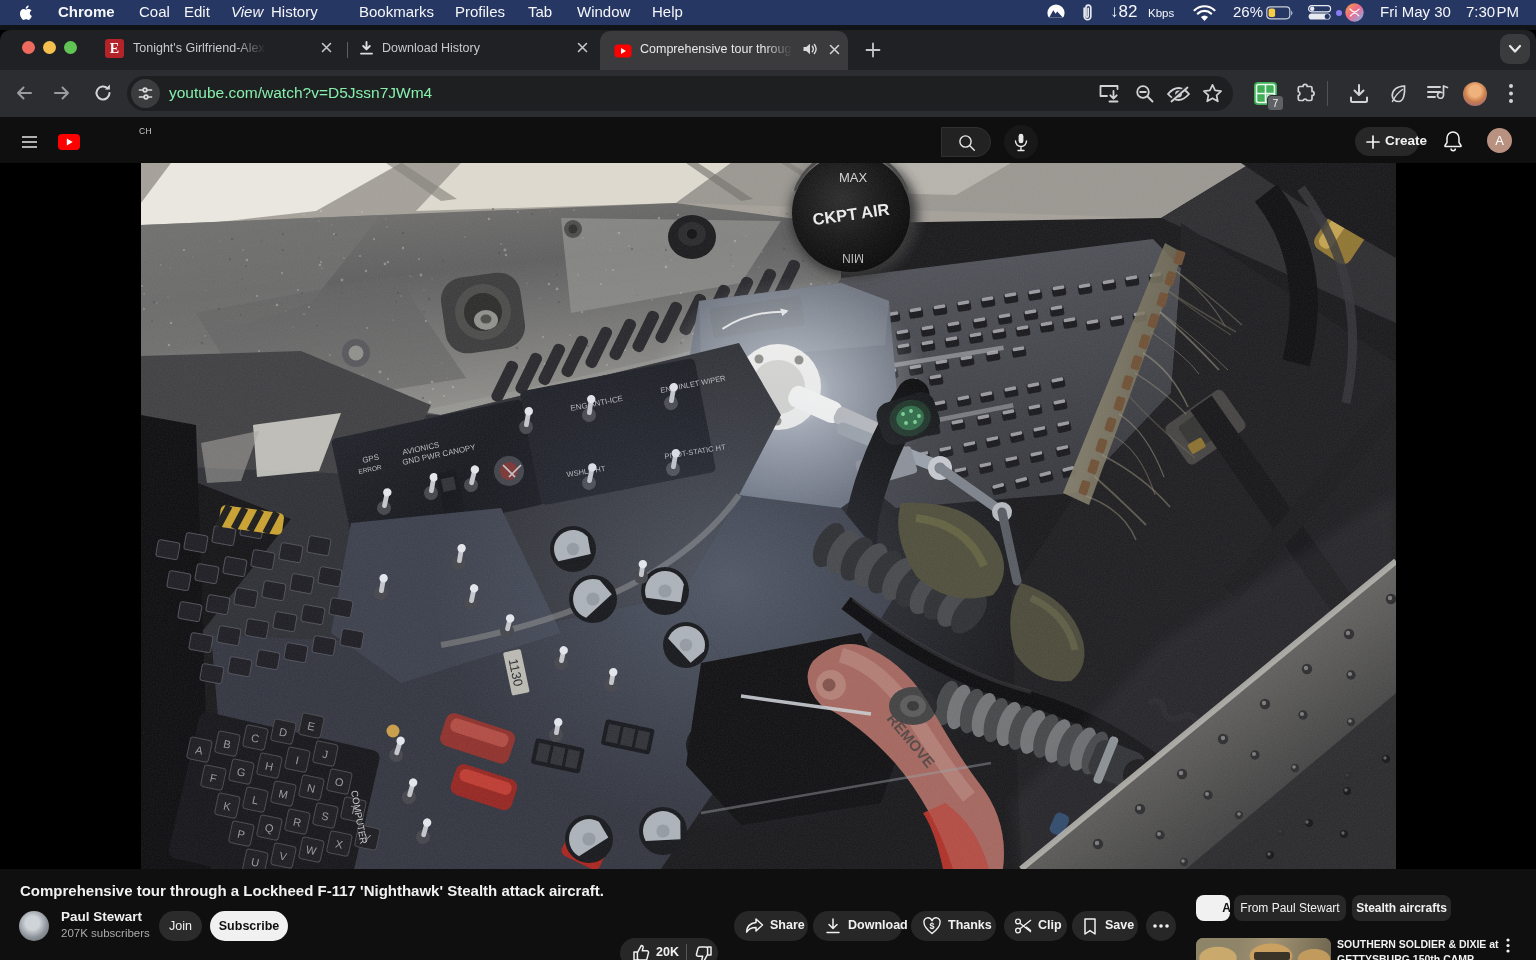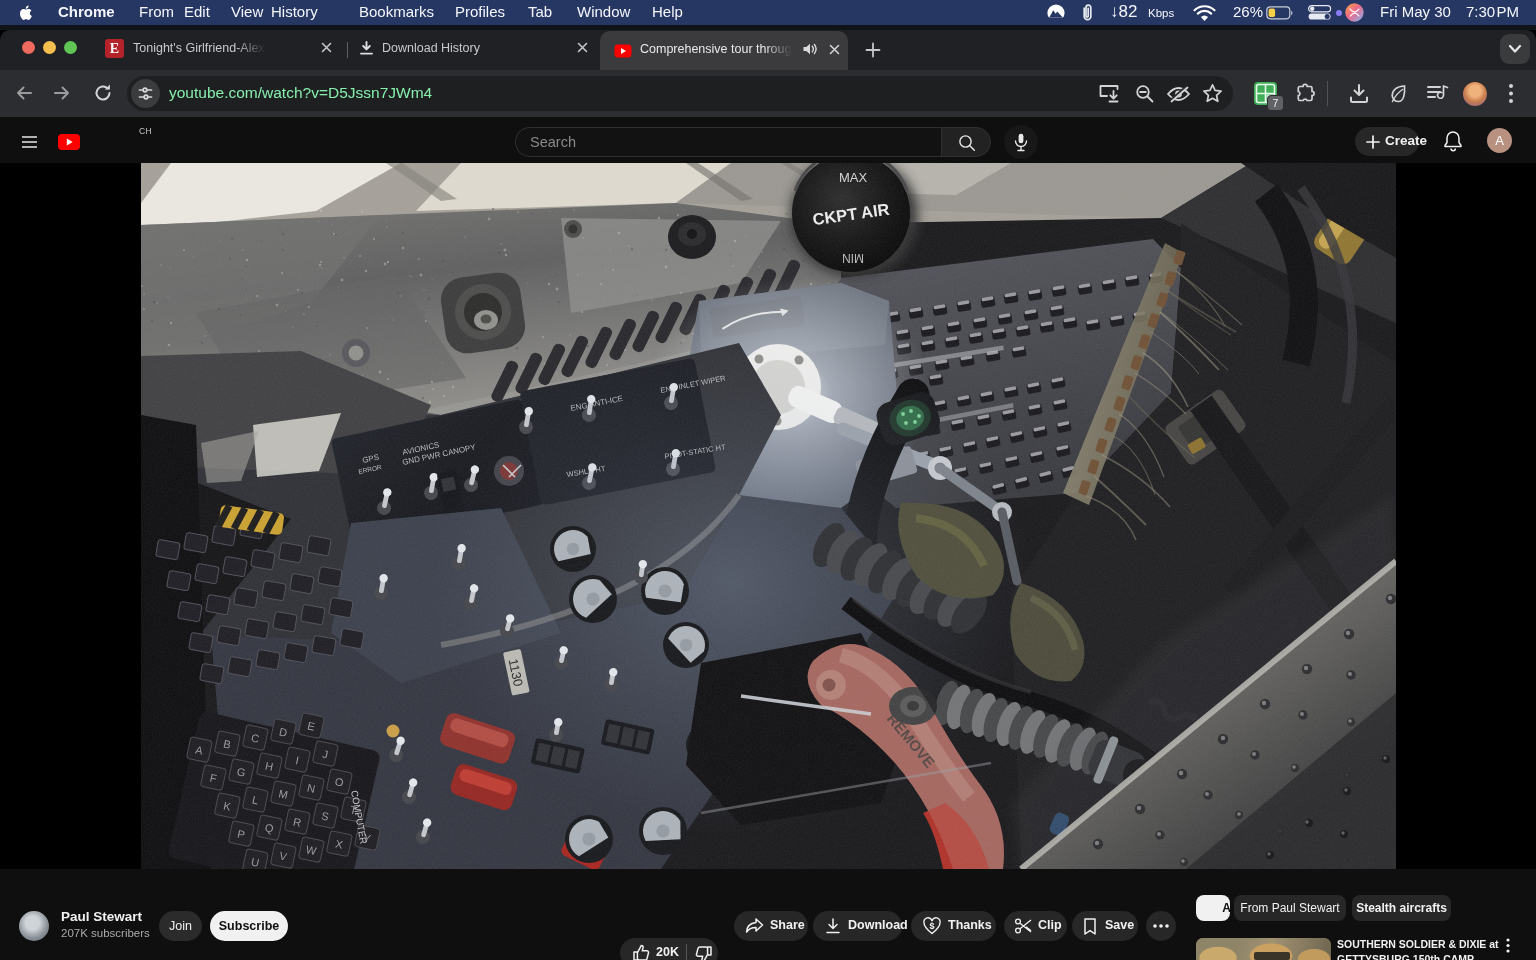--- a/index.html
+++ b/index.html
@@ -50,23 +50,23 @@
     color:#f1f1f1; font-size:12px; font-weight:bold; display:flex; align-items:center; justify-content:center; }
 </style>
 </head>
 <body>
 <div id="stage">
   <div class="abs" id="menubar">
     <svg class="abs" style="left:19px;top:4px" width="15" height="18" viewBox="0 0 15 18">
       <path fill="#fff" d="M10.8 9.6c0-1.9 1.6-2.9 1.7-3-0.9-1.3-2.3-1.5-2.8-1.5-1.2-.1-2.3.7-2.9.7-.6 0-1.5-.7-2.5-.7C2.9 5.2 1 6.6 1 9.3c0 1.6.3 3.2 1.4 4.7.6.9 1.3 1.9 2.3 1.9.9 0 1.3-.6 2.4-.6 1.1 0 1.4.6 2.4.6 1 0 1.7-.9 2.3-1.8.7-1 1-2 1-2.1-.1 0-2-.8-2-2.4zM8.9 3.8c.5-.6.8-1.5.7-2.3-.7 0-1.6.5-2.1 1.1-.5.5-.9 1.4-.8 2.2.8.1 1.7-.4 2.2-1z"></path>
     </svg>
     <span class="mb-item" style="left:58px;font-weight:bold;">Chrome</span>
-    <span class="mb-item" style="left:139px;">From</span>
+    <span class="mb-item" style="left:139px;">Coal</span>
     <span class="mb-item" style="left:184px;">Edit</span>
-    <span class="mb-item" style="left:231px;">View</span>
+    <span class="mb-item" style="left:231px;font-style:italic;">View</span>
     <span class="mb-item" style="left:271px;">History</span>
     <span class="mb-item" style="left:359px;">Bookmarks</span>
     <span class="mb-item" style="left:455px;">Profiles</span>
     <span class="mb-item" style="left:528px;">Tab</span>
     <span class="mb-item" style="left:577px;">Window</span>
     <span class="mb-item" style="left:652px;">Help</span>
     <svg class="abs" style="left:1046px;top:4px" width="20" height="18" viewBox="0 0 20 18">
       <circle cx="10" cy="9" r="8.6" fill="#fff"></circle>
       <path d="M3.2 13.5 L7.3 6.2 L9.6 9.8 L11.2 7.4 L16.8 13.5 Z" fill="#273763"></path>
       <rect x="0" y="13.5" width="20" height="5" fill="#273763"></rect>
@@ -226,23 +226,20 @@
     <div class="abs" style="left:0;top:117px;width:1536px;height:46px;background:#0f0f0f;"></div>
     <svg class="abs" style="left:21px;top:135px" width="17" height="14" viewBox="0 0 17 14">
       <path d="M1 2 h15 M1 7 h15 M1 12 h15" stroke="#e8e8e8" stroke-width="1.5"></path>
     </svg>
     <svg class="abs" style="left:58px;top:134px" width="22" height="16" viewBox="0 0 22 16">
       <rect width="22" height="16" rx="4" fill="#f00"></rect>
       <path d="M8.8 4.5 L14.7 8 L8.8 11.5 Z" fill="#fff"></path>
     </svg>
     <div class="abs" style="left:83px;top:134px;color:#fff;font-size:15px;font-weight:bold;letter-spacing:-0.6px;margin-top:28px;">YouTube</div>
     <div class="abs" style="left:139px;top:126px;color:#c8c8c8;font-size:8.5px;letter-spacing:0.4px;">CH</div>
-    <div id="searchbox">
-        <span style="position:absolute;left:14px;top:6px;color:#8a8a8a;font-size:14.5px;">Search</span>
-      </div>
     <div id="searchbtn">
       <svg style="position:absolute;left:16px;top:6px" width="18" height="18" viewBox="0 0 18 18">
         <circle cx="7.5" cy="7.5" r="5.6" fill="none" stroke="#e8e8e8" stroke-width="1.4"></circle>
         <path d="M11.8 11.8 L16.3 16.3" stroke="#e8e8e8" stroke-width="1.4" stroke-linecap="round"></path>
       </svg>
     </div>
     <div id="micbtn">
       <svg style="position:absolute;left:10px;top:8px" width="14" height="19" viewBox="0 0 14 19">
         <rect x="4.6" y="0.8" width="4.8" height="9.5" rx="2.4" fill="#e8e8e8"></rect>
         <path d="M1.5 8 a5.5 5.5 0 0 0 11 0 M7 13.5 v3.5 M4 17.5 h6" stroke="#e8e8e8" stroke-width="1.4" fill="none" stroke-linecap="round"></path>
@@ -1480,20 +1477,21 @@
 <path d="M560,650 L850,600" stroke="#8e9096" stroke-width="2.5" opacity="0.5"></path>
 <ellipse cx="772" cy="543" rx="24" ry="19" fill="#232326"></ellipse>
         <ellipse cx="772" cy="543" rx="13" ry="11" fill="#414145"></ellipse>
         <ellipse cx="772" cy="543" rx="6" ry="5" fill="#151518"></ellipse>
 <path d="M672,498 q28,-26 58,-12 q38,18 62,62 q26,46 46,72 q30,38 24,86 l-50,0 q-20,-62 -58,-106 q-36,-40 -74,-58 q-22,-24 -8,-44z" fill="#cfc7bf" opacity="0.18"></path>
 <rect x="0" y="0" width="1255" height="706" filter="url(#noise)"></rect>
       </svg>
   </div>
   <div class="abs" id="below">
     <div class="abs" style="left:0;top:869px;width:1536px;height:91px;background:#0f0f0f;"></div>
+    <div id="vtitle">Comprehensive tour through a Lockheed F-117 'Nighthawk' Stealth attack aircraft.</div>
     <div class="abs" style="left:19px;top:911px;width:30px;height:30px;border-radius:50%;background:radial-gradient(circle at 45% 40%,#cfd4d8 0 28%,#8b9299 60%,#5a6168 100%);"></div>
     <div class="abs" style="left:61px;top:909px;color:#f1f1f1;font-size:13.5px;font-weight:bold;">Paul Stewart</div>
     <div class="abs" style="left:61px;top:927px;color:#aaaaaa;font-size:11.5px;">207K subscribers</div>
     <div class="pill" style="left:159px;width:43px;background:#2b2b2b;font-weight:normal;">Join</div>
     <div class="pill" style="left:210px;width:78px;background:#f1f1f1;color:#0f0f0f;">Subscribe</div>
     <div class="pill" style="left:620px;width:98px;margin-top:27px;">
       <svg style="position:absolute;left:12px;top:6px" width="19" height="18" viewBox="0 0 19 18">
         <path d="M2 8 h3.4 v8 H2 Z M5.4 15.2 V8.6 L9.4 1.4 a1.7 1.7 0 0 1 1.7 2 l-0.8 3.4 h4.6 a1.6 1.6 0 0 1 1.6 2 l-1.5 5.8 a2 2 0 0 1 -2 1.5 H7.4 Z" fill="none" stroke="#f1f1f1" stroke-width="1.5" stroke-linejoin="round"></path>
       </svg>
       <span style="position:absolute;left:36px;top:7px;">20K</span>

